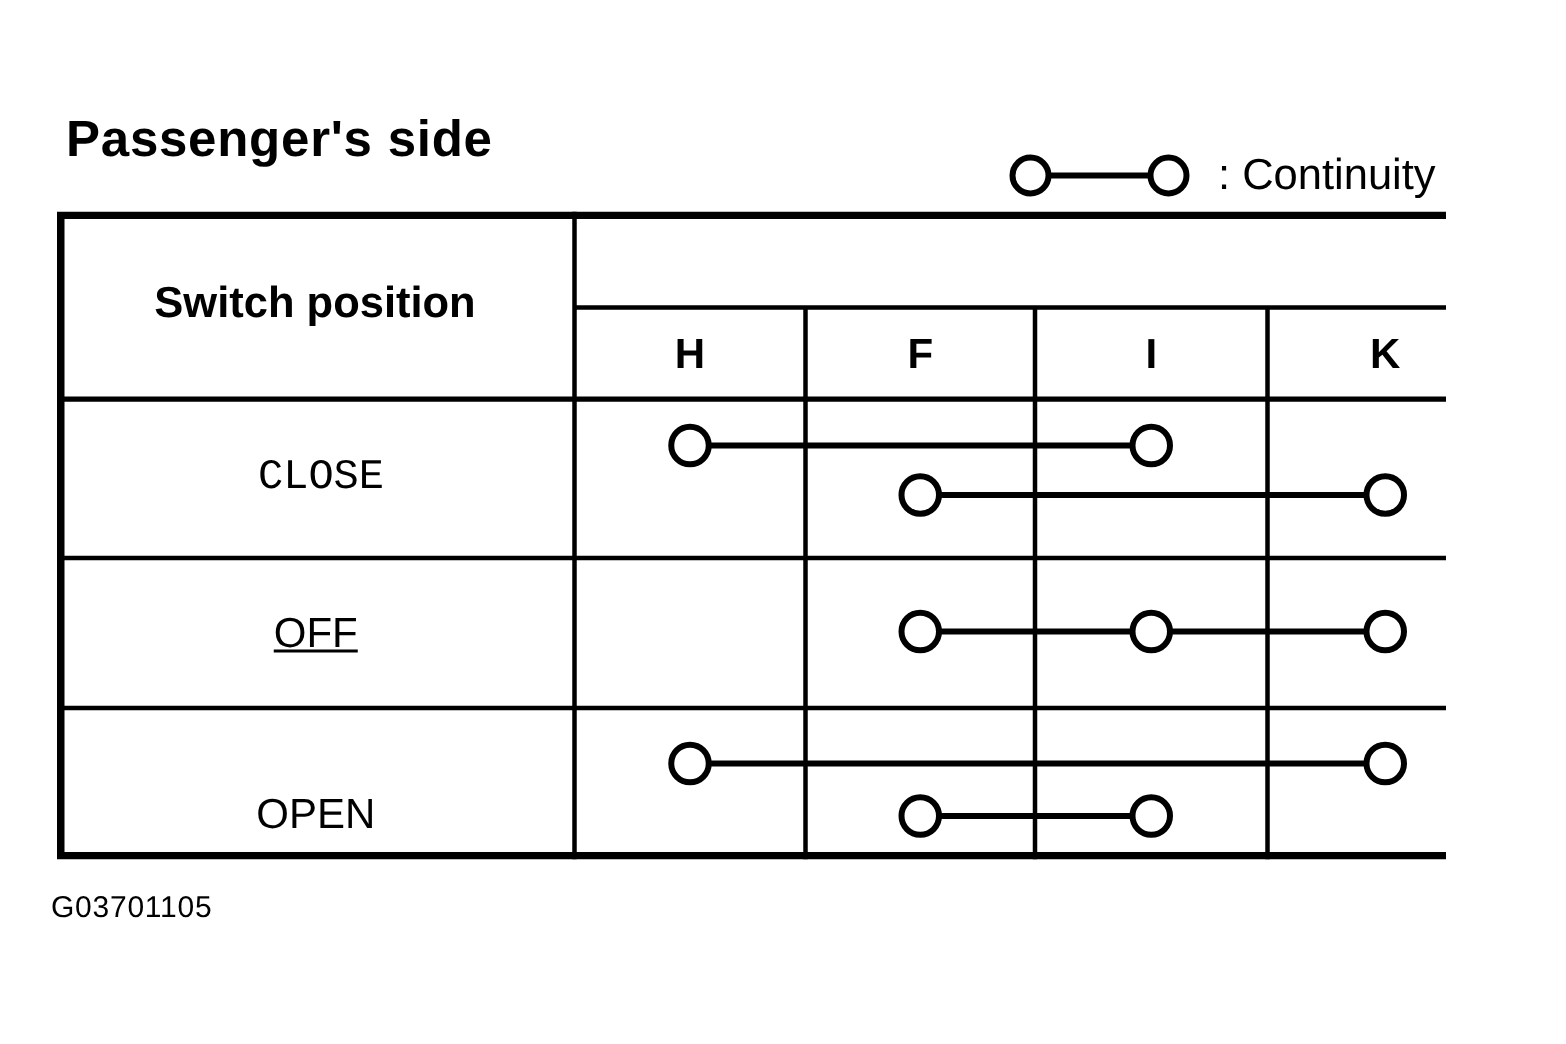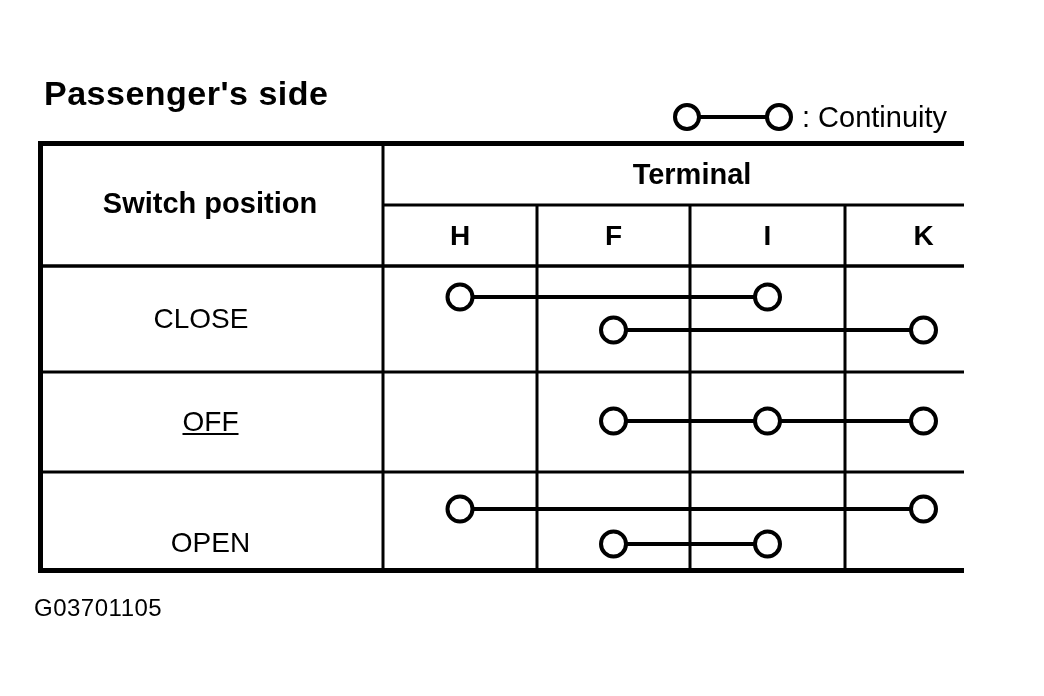--- a/index.html
+++ b/index.html
@@ -28,21 +28,21 @@
   .legend {
     position: absolute;
     left: 672px;
     top: 97px;
     height: 40px;
     display: flex;
     align-items: center;
   }
   .legend-label {
     font-size: 29px;
-    margin-left: 2px;
+    margin-left: 12px;
     white-space: nowrap;
   }
   .table-area {
     position: absolute;
     left: 38px;
     top: 141px;
     width: 964px;
     height: 432px;
   }
   .table-area svg.grid {
@@ -63,21 +63,21 @@
     font-weight: bold;
     font-size: 28px;
   }
   .row-label {
     font-size: 28px;
   }
   .figure-code {
     position: absolute;
     left: 34px;
     top: 594px;
-    font-size: 24px;
+    font-size: 20px;
     letter-spacing: 0.5px;
   }
 </style>
 </head>
 <body>
 
 <div id="page">
 
   <div class="title">Passenger's side</div>
 
@@ -114,30 +114,29 @@
         <line x1="422" y1="368" x2="885.5" y2="368" stroke="#000000" stroke-width="4"></line>
         <circle cx="422" cy="368" r="12.5" fill="#ffffff" stroke="#000000" stroke-width="4"></circle>
         <circle cx="885.5" cy="368" r="12.5" fill="#ffffff" stroke="#000000" stroke-width="4"></circle>
         <line x1="575.5" y1="403" x2="729.5" y2="403" stroke="#000000" stroke-width="4"></line>
         <circle cx="575.5" cy="403" r="12.5" fill="#ffffff" stroke="#000000" stroke-width="4"></circle>
         <circle cx="729.5" cy="403" r="12.5" fill="#ffffff" stroke="#000000" stroke-width="4"></circle>
       </svg>
 
     <div class="cell-label hdr" style="left:172px; top:62px;">Switch position</div>
 
-    <div class="cell-label hdr" style="left:654px; top:33px;">Terminal</div>
 
     <div id="col-letters">
         <div class="cell-label col-letter" style="left: 422px; top: 94.5px;">H</div>
         <div class="cell-label col-letter" style="left: 575.5px; top: 94.5px;">F</div>
         <div class="cell-label col-letter" style="left: 729.5px; top: 94.5px;">I</div>
         <div class="cell-label col-letter" style="left: 885.5px; top: 94.5px;">K</div>
       </div>
     <div id="row-labels">
-        <div class="cell-label row-label" style="left: 163px; top: 178px;">CLOSE</div>
+        <div class="cell-label row-label" style="left: 176px; top: 178px; font-family: Liberation Mono, monospace;">CLOSE</div>
         <div class="cell-label row-label" style="left: 172.5px; top: 281px; text-decoration: underline;">OFF</div>
         <div class="cell-label row-label" style="left: 172.5px; top: 381.5px; margin-top: 20px;">OPEN</div>
       </div>
   </div>
 
   <div class="figure-code">G03701105</div>
 
 </div>
 
 </body></html>

